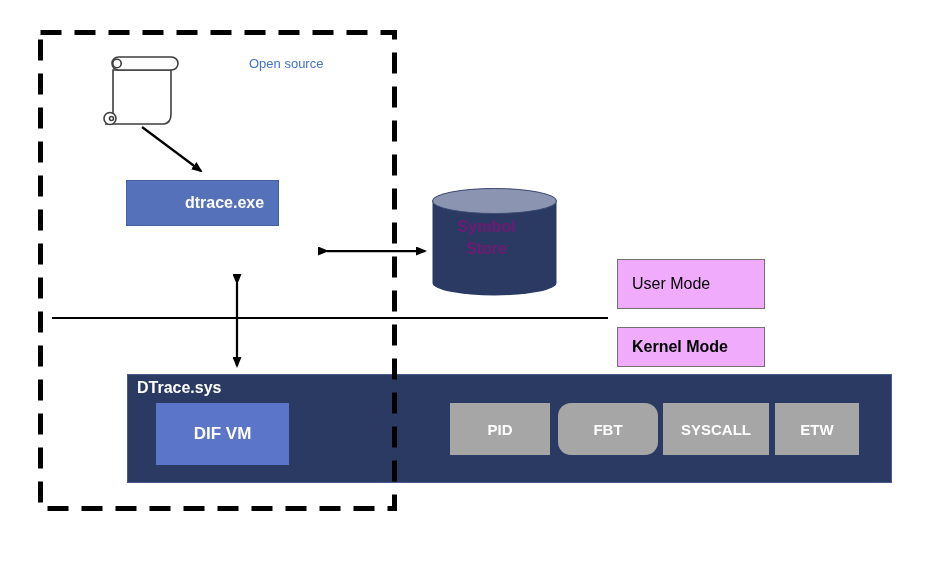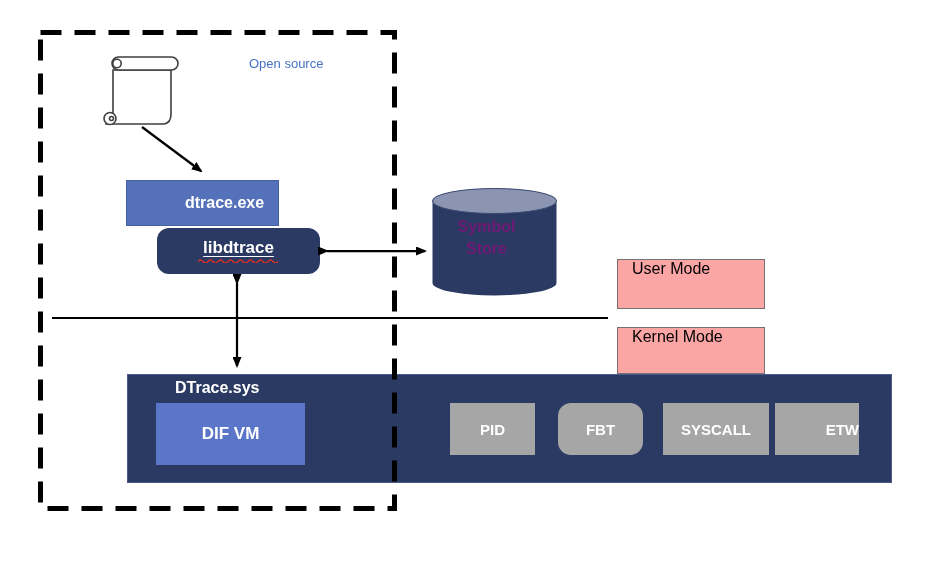--- a/index.html
+++ b/index.html
@@ -20,30 +20,30 @@
 
   
   .box{display:flex;align-items:center;justify-content:center;color:#fff;font-weight:bold;}
   .dtrace-exe{left:126px;top:180px;width:153px;height:46px;background:var(--c-accent_blue);border:1px solid #44609F;font-size:16px;z-index:2;padding-left:44px;}
   .libdtrace{left:157px;top:228px;width:163px;height:46px;background:var(--c-navy);border-radius:12px;font-size:17px;z-index:3;flex-direction:column;}
   .libdtrace .lbl{text-decoration:underline;text-underline-offset:3px;line-height:1.05;}
   .libdtrace svg.squiggle{display:block;margin-top:1px;}
 
   .symbol-store-label{left:432px;top:216px;width:109px;text-align:center;color:#701a75;font-weight:bold;font-size:16px;line-height:1.35;white-space:pre-line;z-index:3;}
 
-  .mode-box{background:#fca5a5;border:1px solid var(--c-mode_border);color:#000;display:flex;align-items:flex-start;padding-left:14px;font-size:16px;}
+  .mode-box{background:#f0abfc;border:1px solid var(--c-mode_border);color:#000;display:flex;align-items:center;padding-left:14px;font-size:16px;}
   .user-mode{left:617px;top:259px;width:148px;height:50px;}
-  .kernel-mode{left:617px;top:327px;width:148px;height:47px;}
+  .kernel-mode{left:617px;top:327px;width:148px;height:40px;font-weight:bold;}
 
   
   .dtrace-sys{left:127px;top:374px;width:765px;height:109px;background:var(--c-navy);border:1px solid #4A5A8C;z-index:1;}
-  .dtrace-sys-label{left:137px;top:379px;color:#fff;font-weight:bold;font-size:16px;z-index:2;margin-left:38px;}
-  .dif-vm{left:156px;top:403px;width:149px;height:62px;background:var(--c-dif_blue);font-size:17px;z-index:2;}
-  .provider{top:403px;width:85px;height:52px;background:var(--c-gray_box);font-size:15px;z-index:2;}
-  .p0{left:450px;} .p1{left:558px;border-radius:13px;} .p2{left:663px;width:106px;} .p3{left:775px;width:84px;justify-content:flex-end;}
+  .dtrace-sys-label{left:137px;top:379px;color:#fff;font-weight:bold;font-size:16px;z-index:2;}
+  .dif-vm{left:156px;top:403px;width:133px;height:62px;background:var(--c-dif_blue);font-size:17px;z-index:2;}
+  .provider{top:403px;width:100px;height:52px;background:var(--c-gray_box);font-size:15px;z-index:2;}
+  .p0{left:450px;} .p1{left:558px;border-radius:13px;} .p2{left:663px;width:106px;} .p3{left:775px;width:84px;}
 
   
   svg.overlay{position:absolute;left:0;top:0;z-index:4;pointer-events:none;}
   svg.underlay{position:absolute;left:0;top:0;z-index:0;pointer-events:none;}
   .dashed-rect{fill:none;stroke:var(--c-line_black);stroke-width:5;}
   .arrow{stroke:var(--c-line_black);stroke-width:2.25;fill:none;}
   .divider{stroke:var(--c-line_black);stroke-width:2;}
   .ah{fill:var(--c-line_black);}
   .cyl-body{fill:var(--c-navy);}
   .cyl-top{fill:var(--c-cylinder_top);stroke:#3D4C74;stroke-width:1;}
@@ -73,26 +73,20 @@
   <div class="abs box provider p2">
     <span>SYSCALL</span>
   </div>
   <div class="abs box provider p3">
     <span>ETW</span>
   </div>
 
   <div class="abs box dtrace-exe">
     <span>dtrace.exe</span>
   </div>
-  <div class="abs box libdtrace">
-    <span class="lbl">libdtrace</span>
-    <svg class="squiggle" width="82" height="5" viewBox="0 0 82 5">
-      <path d="M0,3.5 Q2.5,0.5 5,3.5 T10,3.5 T15,3.5 T20,3.5 T25,3.5 T30,3.5 T35,3.5 T40,3.5 T45,3.5 T50,3.5 T55,3.5 T60,3.5 T65,3.5 T70,3.5 T75,3.5 T80,3.5" fill="none" stroke="var(--c-squiggle_red)" stroke-width="1.4"></path>
-    </svg>
-  </div>
   <div class="abs symbol-store-label">Symbol
 Store</div>
 
   <div class="abs mode-box user-mode">
     <span>User Mode</span>
   </div>
   <div class="abs mode-box kernel-mode">
     <span>Kernel Mode</span>
   </div>
 

